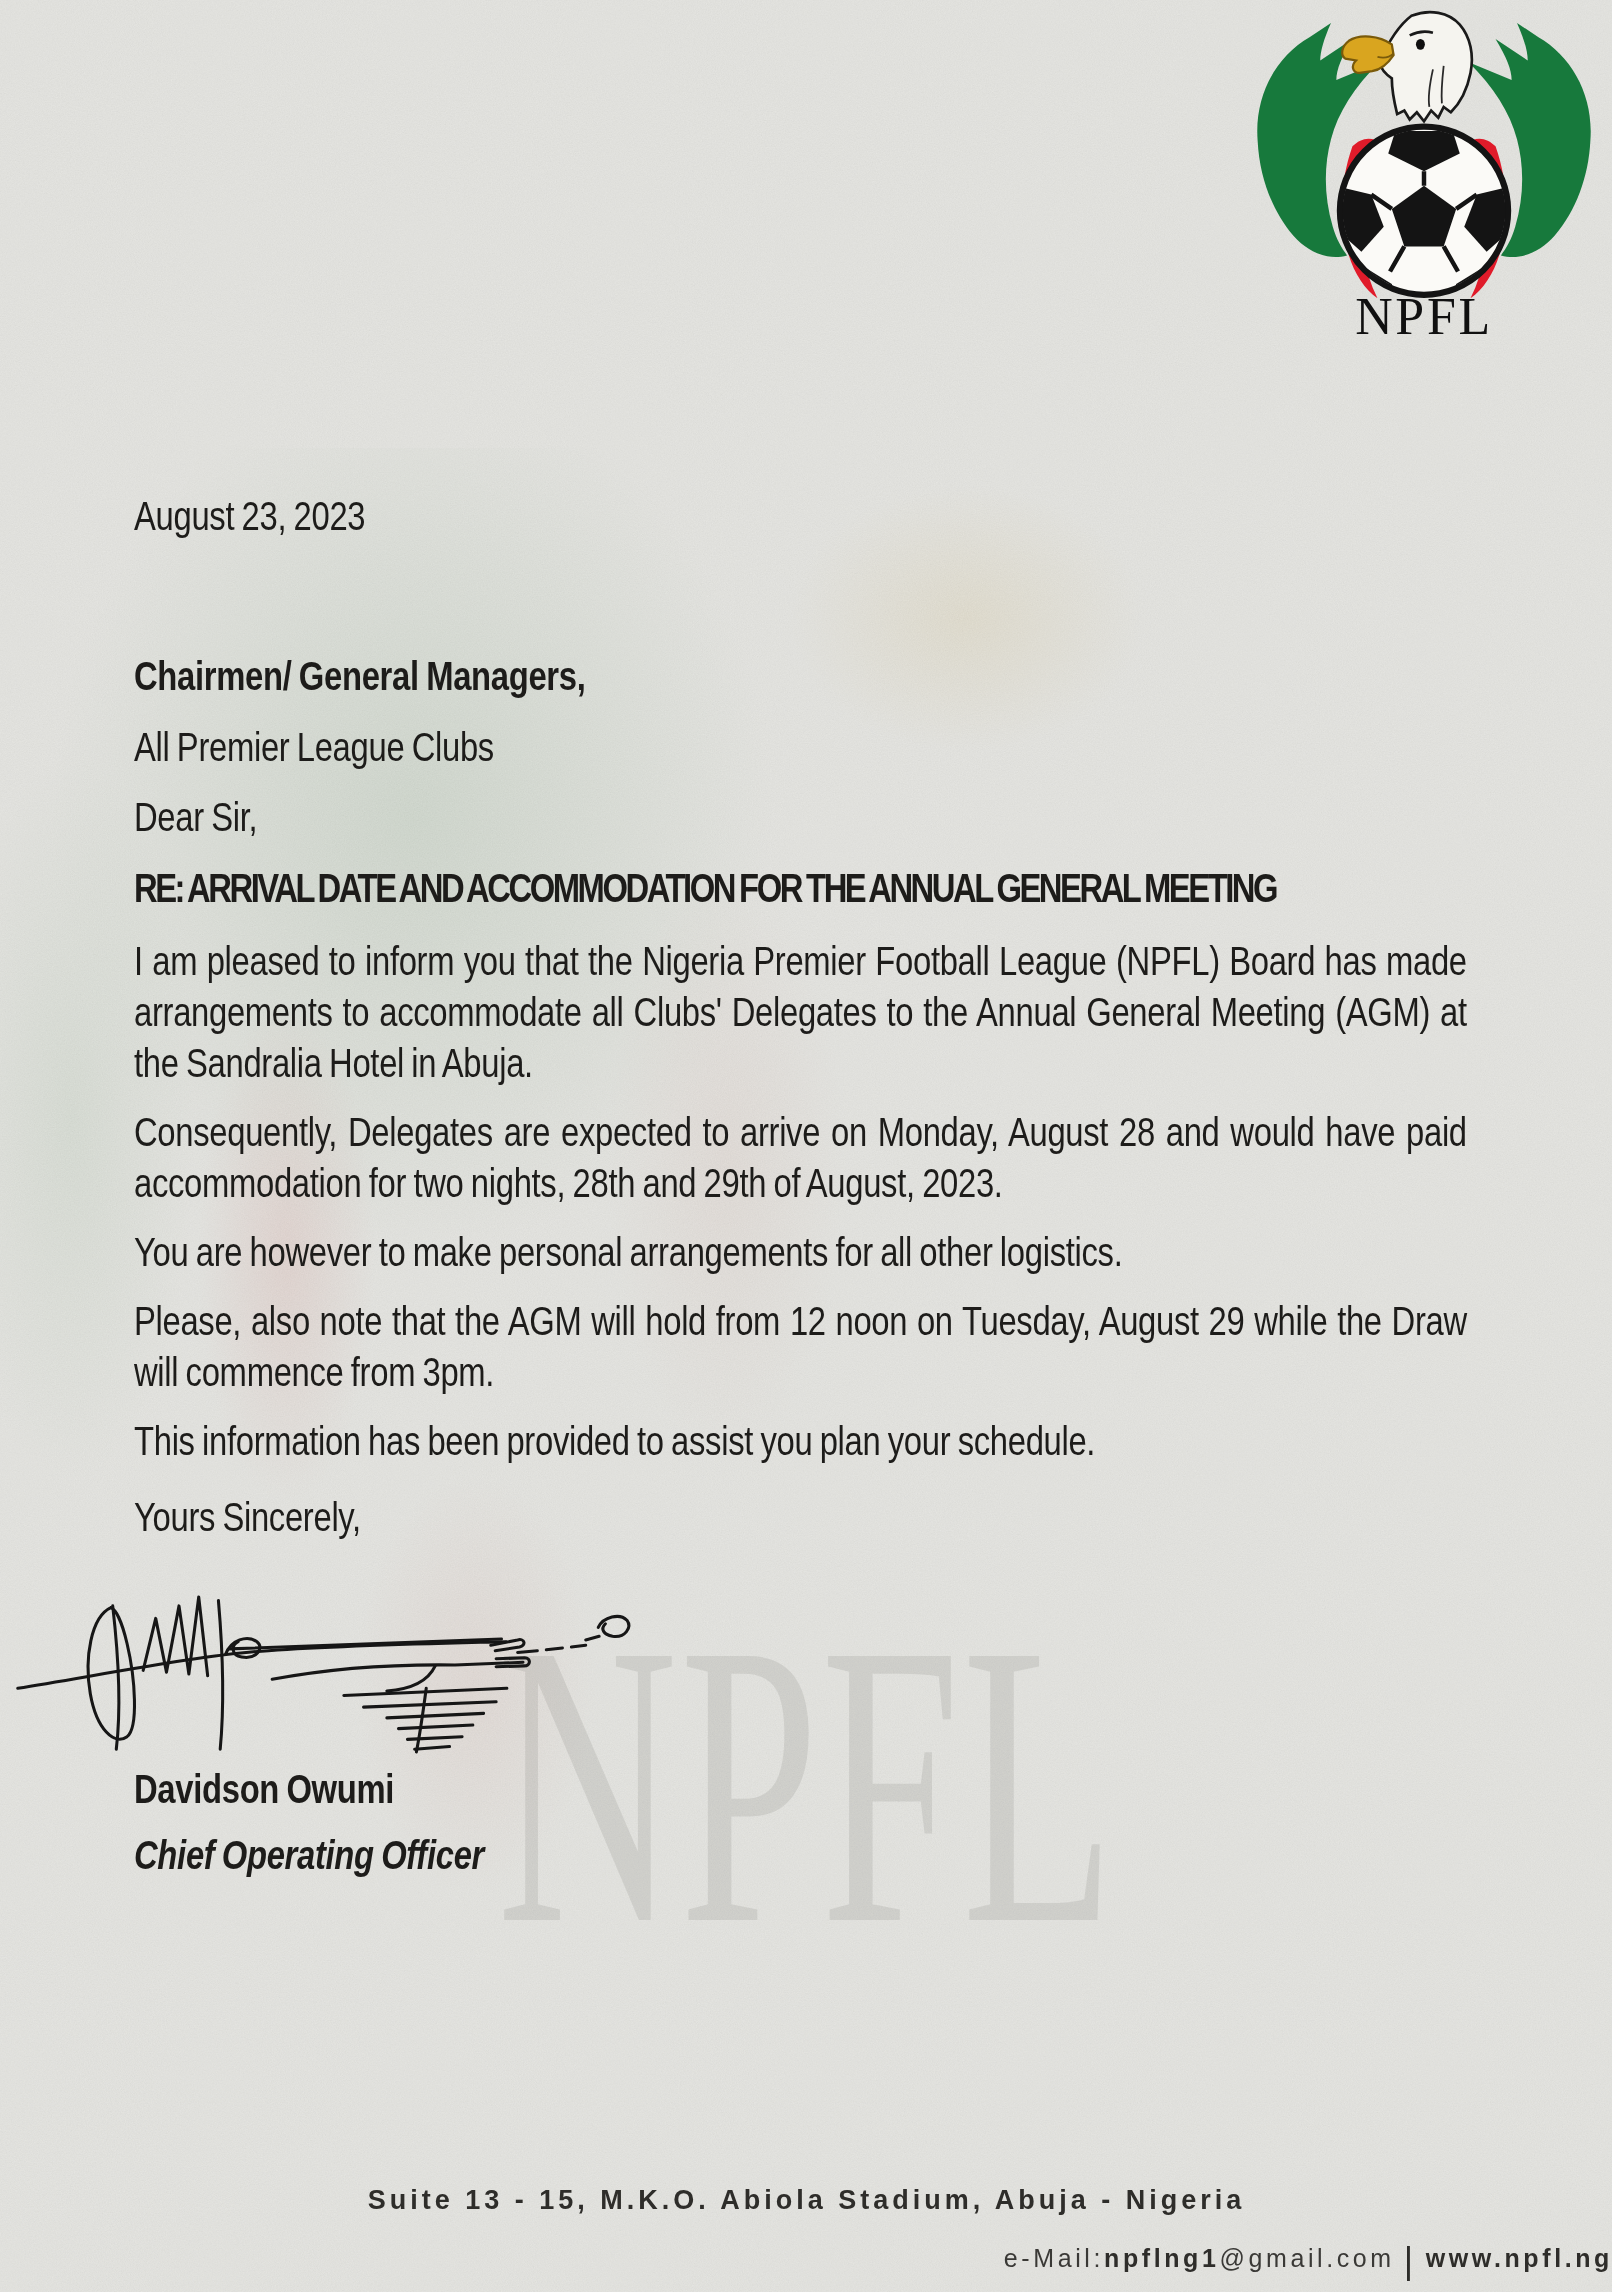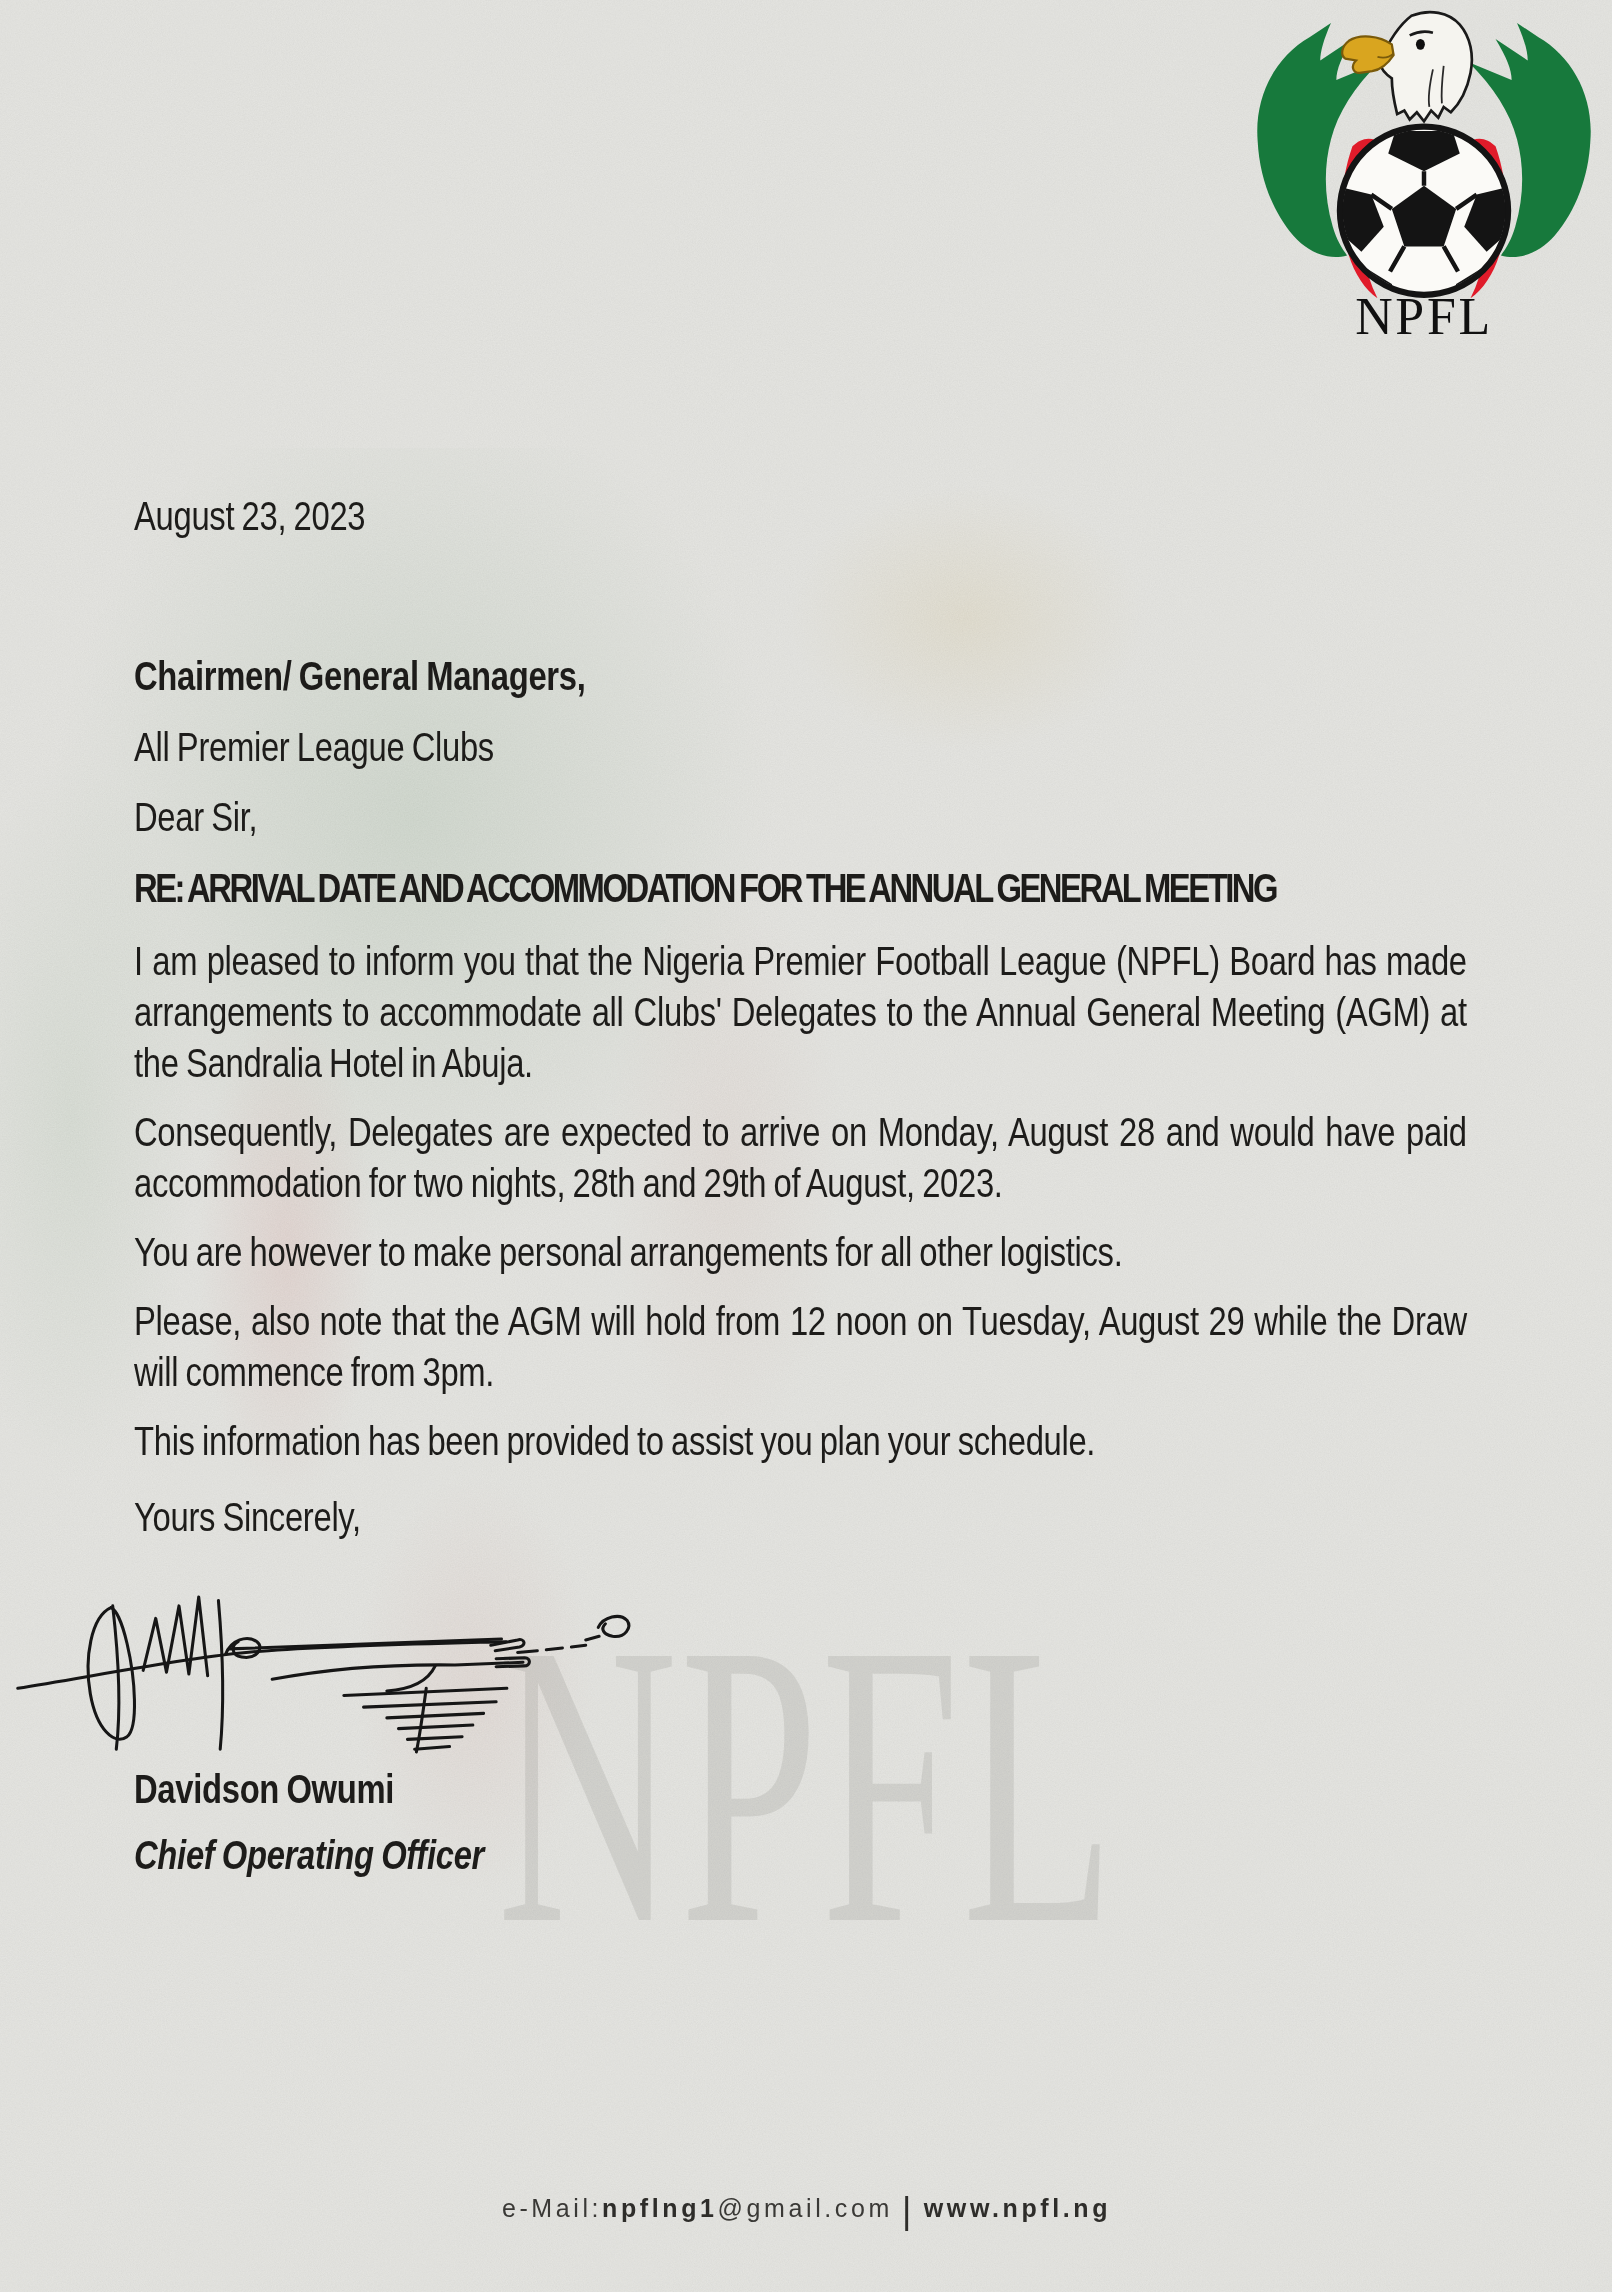--- a/index.html
+++ b/index.html
@@ -68,21 +68,21 @@
   .signature{position:absolute;left:7.2px;top:1518px;pointer-events:none;}
   
   .footer{
     position:absolute;left:0;top:2185px;width:100%;
     text-align:center;color:#2e2d2a;
   }
   .footer-line1{
     font-weight:bold;font-size:27px;letter-spacing:4px;
   }
   .footer-line2{
-    margin-top:5px;font-size:25px;letter-spacing:3.6px;
+    margin-top:24px;font-size:25px;letter-spacing:3.6px;text-align:right;
   }
   .footer-line2 .lite{font-weight:400;color:#3a3936;}
   .footer-line2 .bold{font-weight:bold;}
   .footer-line2 .sep{
     font-weight:400;font-size:36px;vertical-align:-6.3px;margin:0 9px;
   }
   
   .logo{position:absolute;left:1243px;top:5.4px;}
 </style>
 </head>
@@ -183,19 +183,20 @@
       <path d="M 478,165 C 470,182 452,191 424,193"></path>
       <path d="M 376,198 L 558,190 M 398,211 L 546,205 M 424,223 L 532,218 M 437,235 L 520,231 M 447,247 L 508,244 M 455,258 L 494,255"></path>
       <path d="M 468,190 C 464,220 461,241 457,261"></path>
       <path d="M 570,150 L 592,148 M 602,147 L 620,145 M 630,144 L 646,142"></path>
       <path d="M 660,122 C 666,110 684,106 692,114 C 698,122 690,134 676,132 C 666,130 662,124 668,118"></path>
       <path d="M 646,136 L 661,132"></path>
     </g>
   </svg>
 
   <div class="footer">
+    <div class="footer-line1">Suite 13 - 15, M.K.O. Abiola Stadium, Abuja - Nigeria</div>
     <div class="footer-line2">
       <span class="lite">e-Mail:</span><span class="bold">npflng1</span><span class="lite">@gmail.com</span><span class="sep">|</span><span class="bold">www.npfl.ng</span>
     </div>
   </div>
 
 </div>
 
 
 </body></html>

